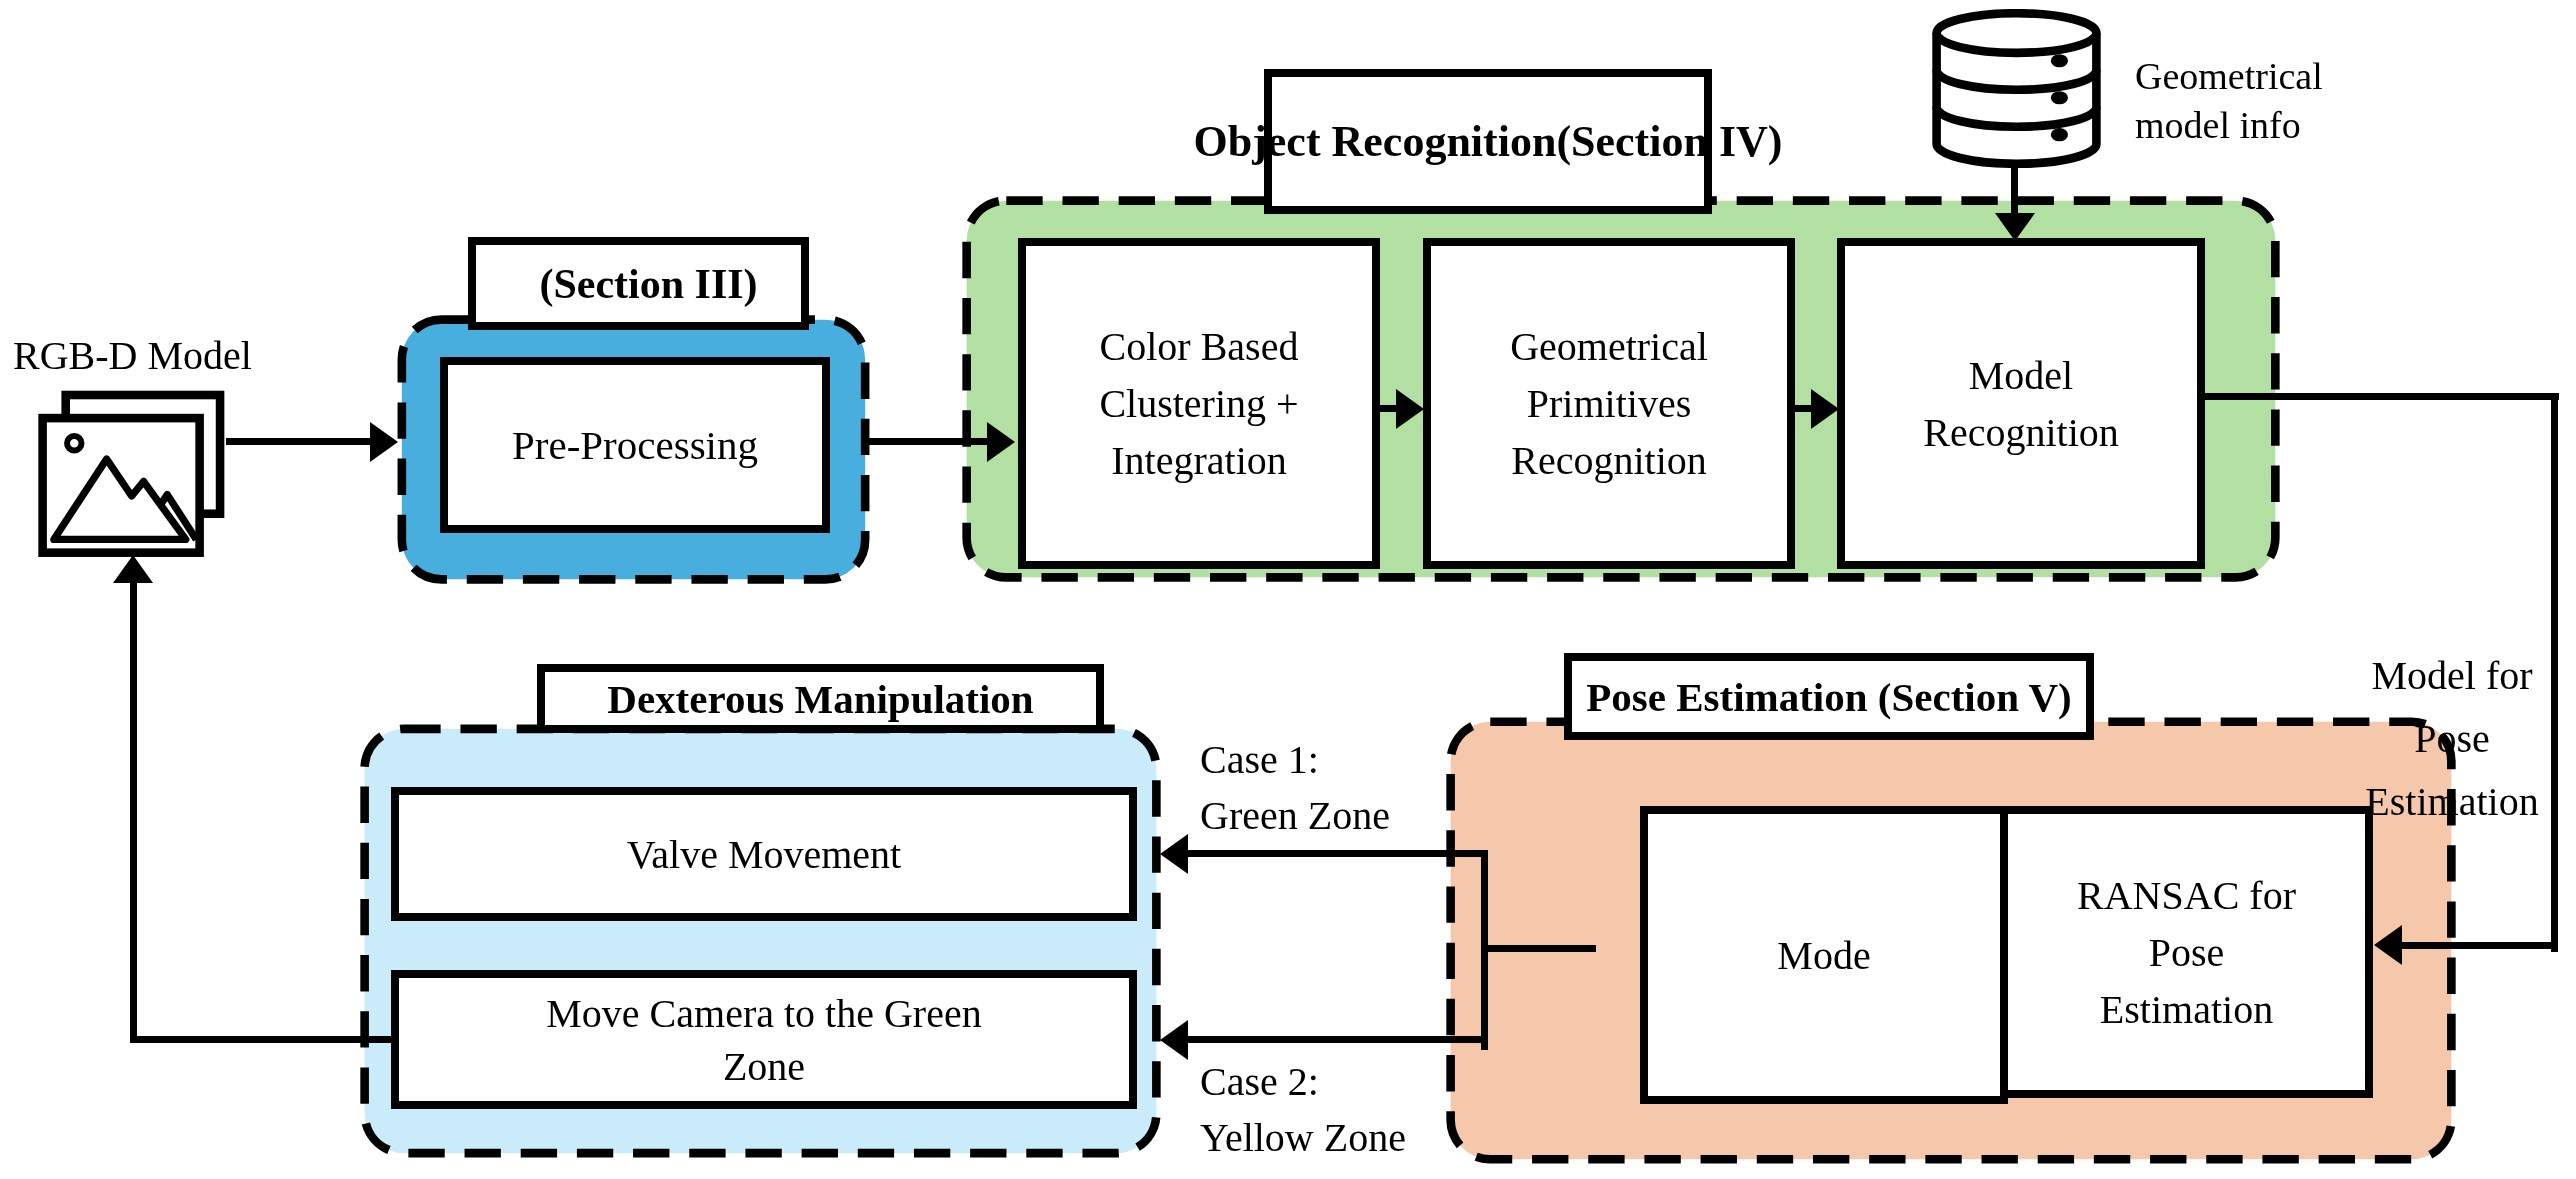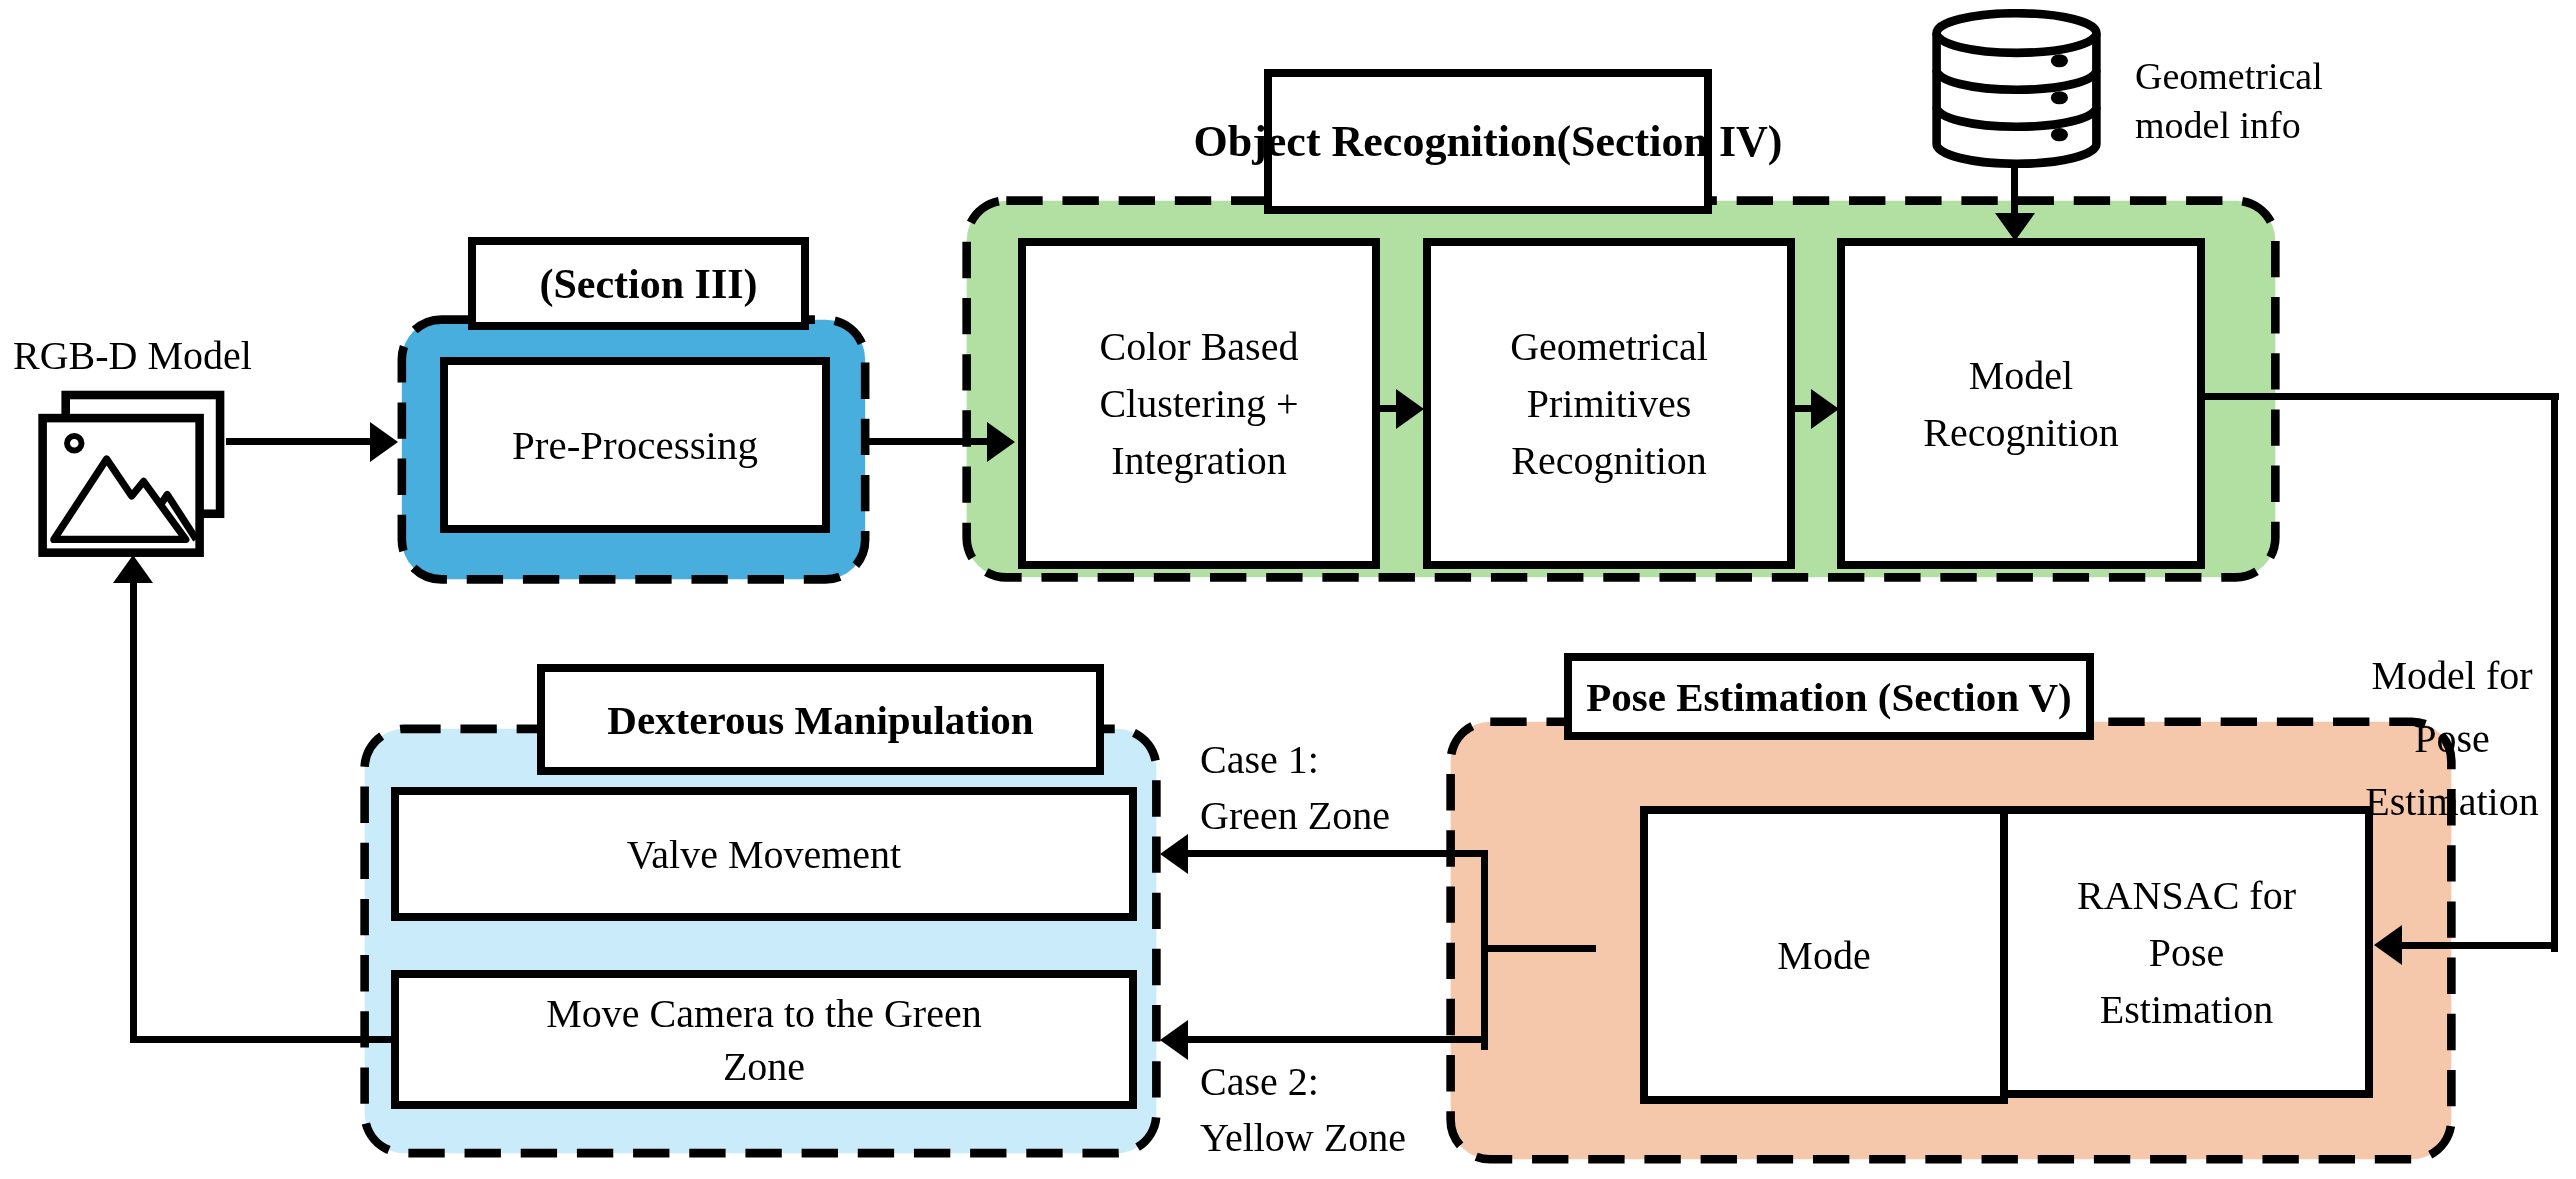--- a/index.html
+++ b/index.html
@@ -85,21 +85,21 @@
 
   <div class="title" style="left:1264px;top:69px;width:448px;height:145px;font-size:44px;line-height:66px;">
     <span>Object Recognition</span>
     <span>(Section IV)</span>
   </div>
 
   <div class="title" style="left:1564px;top:653px;width:530px;height:87px;font-size:41px;justify-content:center;">
     <span>Pose Estimation (Section V)</span>
   </div>
 
-  <div class="title" style="left:537px;top:664px;width:567px;height:111px;font-size:41px;">
+  <div class="title" style="left:537px;top:664px;width:567px;height:69px;font-size:41px;">
     <span>Dexterous Manipulation</span>
   </div>
 
   <div class="node" style="left:440px;top:357px;width:390px;height:176px;font-size:41px;">
     <span>Pre-Processing</span>
   </div>
 
   <div class="node" style="left:1018px;top:238px;width:362px;height:331px;">
     <span>Color Based</span>
     <span>Clustering +</span>

